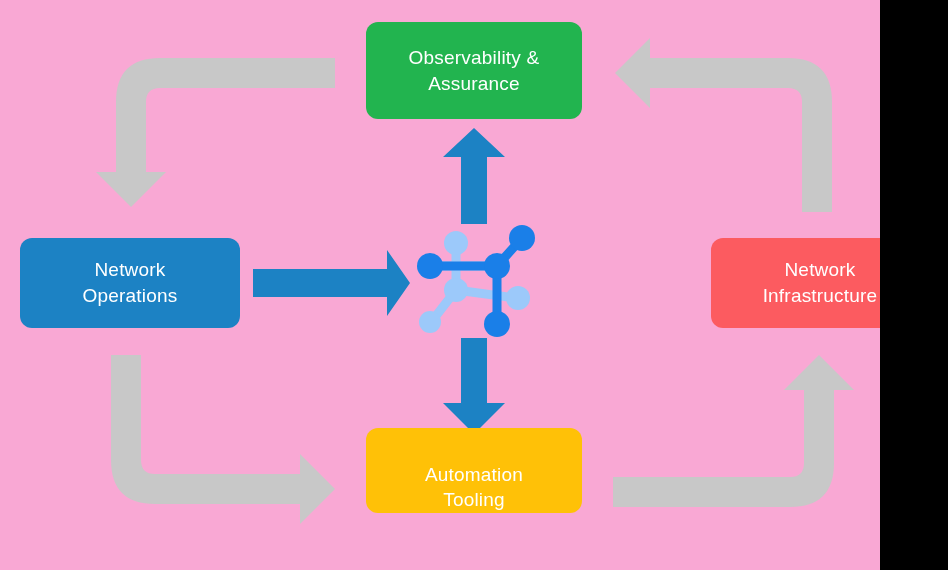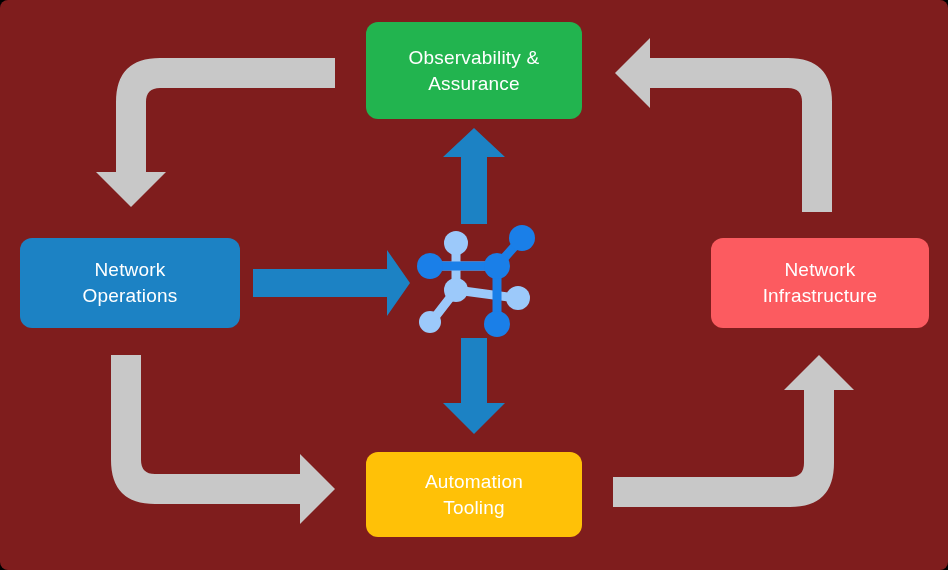--- a/index.html
+++ b/index.html
@@ -2,26 +2,25 @@
 <html><head>
 <meta charset="utf-8">
 <style>
   html, body {
     margin: 0;
     padding: 0;
     background: #000000;
   }
   #canvas {
     position: relative;
-    width: 948px;
+    width: 880px;
     height: 570px;
-    background: #7f1d1d;
+    background: #f9a8d4;
     overflow: hidden;
     font-family: "Liberation Sans", sans-serif;
-    border-radius: 8px;
   }
   .node-box {
     position: absolute;
     display: flex;
     align-items: center;
     justify-content: center;
     border-radius: 12px;
     box-sizing: border-box;
     text-align: center;
   }
@@ -39,22 +38,23 @@
   }
   #box-network-operations {
     left: 20px; top: 238px; width: 220px; height: 90px;
     background: #1c82c4;
   }
   #box-network-infrastructure {
     left: 711px; top: 238px; width: 218px; height: 90px;
     background: #fc5b60;
   }
   #box-automation-tooling {
-    left: 366px; top: 452px; width: 216px; height: 85px;
+    left: 366px; top: 428px; width: 216px; height: 85px;
     background: #ffc107;
+    align-items: flex-end;
   }
   svg.overlay {
     position: absolute;
     left: 0; top: 0;
     width: 948px;
     height: 570px;
     pointer-events: none;
   }
   svg.overlay * { pointer-events: auto; }
 </style>

